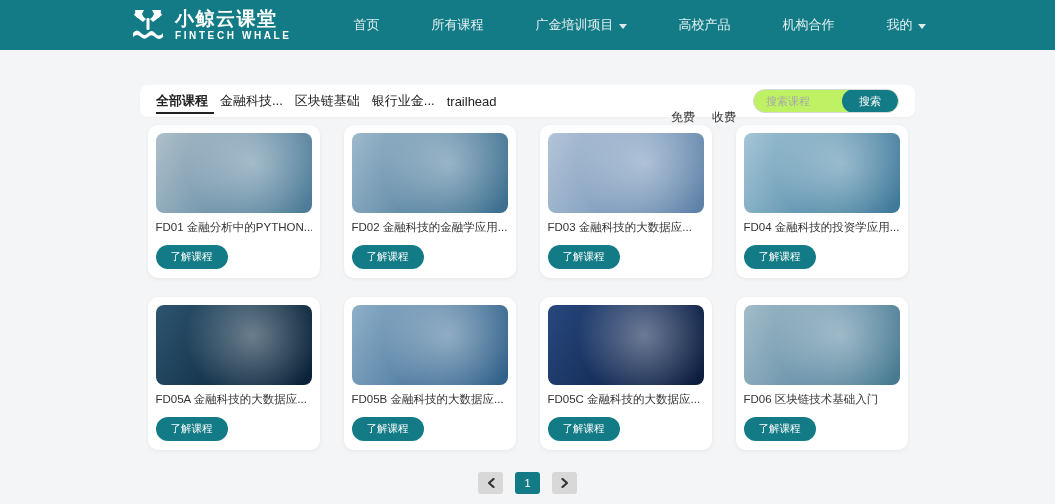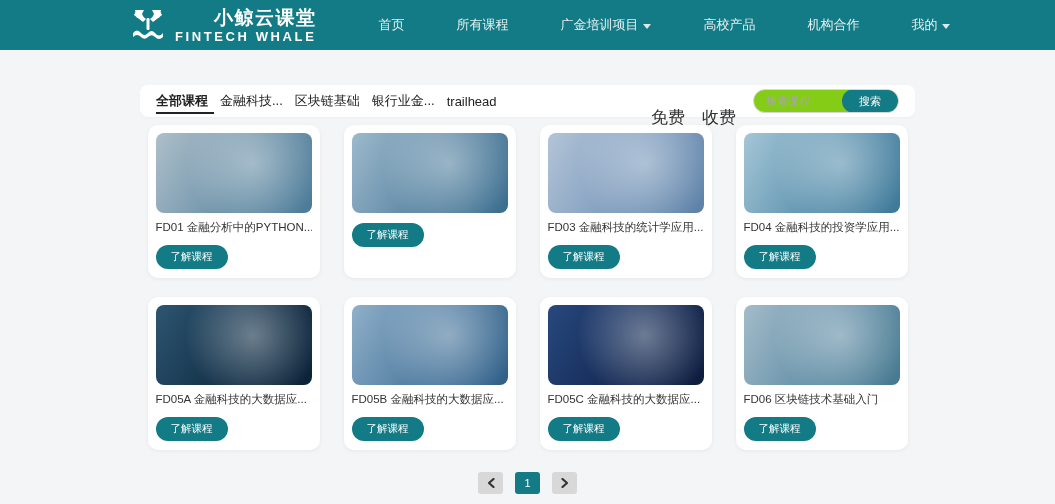--- a/index.html
+++ b/index.html
@@ -4,37 +4,37 @@
 <style>
   * { margin:0; padding:0; box-sizing:border-box; }
   html,body { width:1055px; height:504px; overflow:hidden; }
   body { background:#f4f5f6; font-family:"Liberation Sans","DejaVu Sans",sans-serif; }
 
   
   .header { height:50px; background:#137b86; display:flex; align-items:center; padding-left:130px; }
   .logo { display:flex; align-items:center; gap:9px; cursor:pointer; }
   .logo-icon { width:36px; height:32px; }
   .logo-text { display:flex; flex-direction:column; line-height:1; }
-  .logo-title { color:#fff; font-size:19px; font-weight:bold; letter-spacing:1.5px;text-align:right; }
-  .logo-sub { color:#fff; font-size:13px; font-weight:bold; letter-spacing:2.6px; margin-top:3px; }
+  .logo-title { color:#fff; font-size:19px; font-weight:bold; letter-spacing:1.5px; }
+  .logo-sub { color:#fff; font-size:10px; font-weight:bold; letter-spacing:2.6px; margin-top:3px; }
   .nav { display:flex; align-items:center; margin-left:62px; gap:52px; }
   .nav-item { color:rgba(255,255,255,.88); font-size:13px; cursor:pointer; display:flex; align-items:center; gap:5px; white-space:nowrap; }
   .caret { width:0; height:0; border-left:4px solid transparent; border-right:4px solid transparent; border-top:5px solid rgba(255,255,255,.85); margin-top:2px; }
 
   
   .container { width:775px; margin:35px auto 0; }
 
   .filter-bar { background:#fff; border-radius:8px; height:32px; display:flex; align-items:center; padding:0 16px; box-shadow:0 1px 2px rgba(0,0,0,.03); }
   .tabs { display:flex; align-items:center; gap:12px; height:100%; }
   .tab { font-size:13px; color:#222; cursor:pointer; position:relative; height:100%; display:flex; align-items:center; white-space:nowrap; }
   .tab.active { font-weight:bold; }
   .tab.active::after { content:""; position:absolute; left:0; right:-6px; bottom:3px; height:2px; background:#222; }
   .filter-right { margin-left:auto; display:flex; align-items:center; gap:17px; }
-  .price-filter { font-size:17px; color:#333; cursor:pointer;margin-top:32px; }
-  .search-box { width:146px; height:24px; border:1px solid #d7d7d7; border-radius:12px; background:#84cc16; display:flex; align-items:center; overflow:hidden; }
+  .price-filter { font-size:12px; color:#333; cursor:pointer;margin-top:32px; }
+  .search-box { width:146px; height:24px; border:1px solid #d7d7d7; border-radius:12px; background:#bef264; display:flex; align-items:center; overflow:hidden; }
   .search-input { flex:1; border:none; outline:none; font-size:11px; padding-left:12px; color:#333; min-width:0; background:transparent; font-family:inherit; }
   .search-input::placeholder { color:#a8a8a8; }
   .search-btn { flex:none; width:56px; height:24px; border:none; border-radius:12px; background:#137b86; color:#fff; font-size:11px; cursor:pointer; font-family:inherit; }
 
   .grid { width:760px; margin:8px auto 0; display:grid; grid-template-columns:repeat(4,172px); column-gap:24px; row-gap:19px; }
   .card { background:#fff; border-radius:10px; padding:8px 8px 7px; box-shadow:0 1px 4px rgba(0,0,0,.06); }
   .card-img { height:80px; border-radius:8px; position:relative; overflow:hidden; background:#7d9cb4; }
   .card-img::after { content:""; position:absolute; inset:0; background:radial-gradient(circle at 62% 38%, rgba(255,255,255,.38), rgba(255,255,255,0) 62%); }
   .card-title { margin-top:7px; font-size:11.5px; color:#333; white-space:nowrap; overflow:hidden; }
   .card-btn { display:inline-block; margin-top:10px; margin-bottom:2px; background:#137b86; color:#fff; font-size:10.5px; padding:5px 15px; border-radius:999px; border:none; cursor:pointer; font-family:inherit; }
@@ -110,25 +110,26 @@
   </div>
 
   <div class="grid">
     <div class="card">
       <div class="card-img" style="background: linear-gradient(120deg, rgb(174, 191, 202) 0%, rgb(109, 146, 169) 55%, rgb(74, 122, 151) 100%);"></div>
       <div class="card-title">FD01 金融分析中的PYTHON...</div>
       <button class="card-btn">了解课程</button>
     </div>
     <div class="card">
       <div class="card-img" style="background: linear-gradient(120deg, rgb(157, 185, 204) 0%, rgb(92, 135, 164) 55%, rgb(58, 109, 142) 100%);"></div>
+      <div class="card-title">FD02 金融科技的金融学应用...</div>
       <button class="card-btn">了解课程</button>
     </div>
     <div class="card">
       <div class="card-img" style="background: linear-gradient(120deg, rgb(179, 196, 216) 0%, rgb(126, 156, 189) 55%, rgb(92, 128, 166) 100%);"></div>
-      <div class="card-title">FD03 金融科技的统计学应用...</div>
+      <div class="card-title">FD03 金融科技的大数据应...</div>
       <button class="card-btn">了解课程</button>
     </div>
     <div class="card">
       <div class="card-img" style="background: linear-gradient(120deg, rgb(165, 198, 214) 0%, rgb(94, 147, 176) 55%, rgb(61, 120, 152) 100%);"></div>
       <div class="card-title">FD04 金融科技的投资学应用...</div>
       <button class="card-btn">了解课程</button>
     </div>
     <div class="card">
       <div class="card-img" style="background: linear-gradient(120deg, rgb(46, 85, 112) 0%, rgb(18, 48, 72) 55%, rgb(11, 34, 56) 100%);"></div>
       <div class="card-title">FD05A 金融科技的大数据应...</div>

